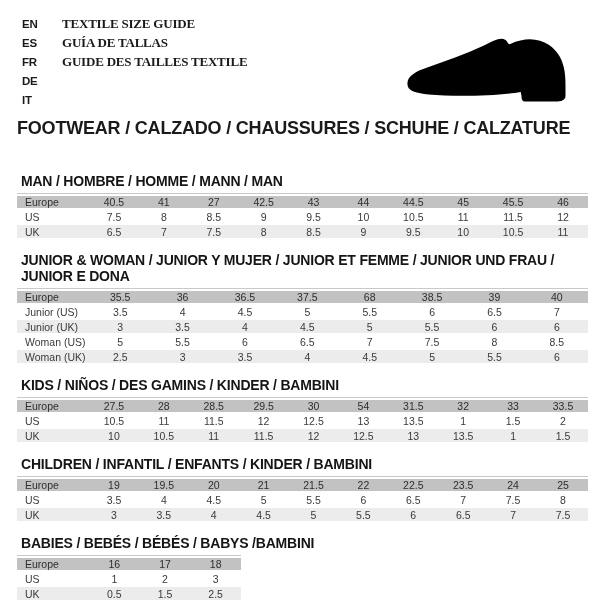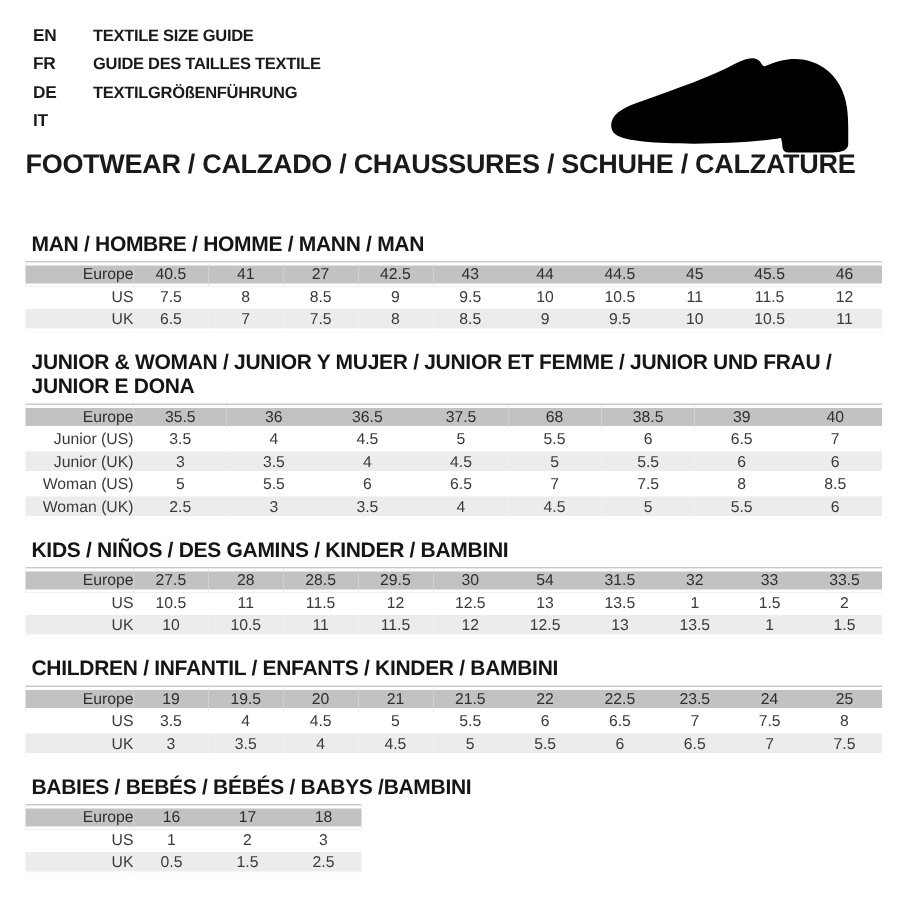--- a/index.html
+++ b/index.html
@@ -12,21 +12,21 @@
     position: relative;
   }
   .page { width: 600px; height: 436px; padding: 14px 12px 0 17px; position: relative; }
 
   
   .lang-list { margin-left: 5px; }
   .lang-row { display: flex; height: 19px; align-items: center; }
   .lang-code {
     width: 40px; font-weight: bold; font-size: 11.5px; letter-spacing: -0.2px;
   }
-  .lang-label { font-weight: bold; font-size: 11px; letter-spacing: -0.2px; }
+  .lang-label { font-weight: bold; font-size: 13px; letter-spacing: -0.2px; font-family: Liberation Serif, serif; }
 
   .category-title {
     margin-top: 9px; margin-left: 0px;
     font-weight: bold; font-size: 18px; letter-spacing: -0.2px;
   }
 
   
   .shoe-wrap { position: absolute; top: 24px; right: 18px; width: 185px; height: 88px; }
   .shoe-wrap svg { width: 100%; height: 100%; display: block; }
 
@@ -42,46 +42,49 @@
     width: 571px; border-collapse: separate; border-spacing: 0;
     table-layout: fixed; border-top: 1px solid var(--rule, #c9c9c9);
   }
   .size-table.narrow { width: 224px; }
   .size-table td {
     height: 15px; font-size: 10.5px; text-align: center; vertical-align: middle;
     color: var(--table-text, #3a3a3a); border-bottom: 2px solid #ffffff;
     overflow: hidden; white-space: nowrap;
   }
   .size-table tr td:first-child {
-    width: 72px; text-align: right; padding-left: 8px;
+    width: 72px; text-align: left; padding-left: 8px;
   }
   .size-table tr:first-child td { border-top: 2px solid #ffffff; }
   .size-table tr.hdr td { background: var(--header-row-bg, #c2c2c2); color: #2e2e2e; }
   .size-table tr.alt td { background: var(--alt-row-bg, #ececec); }
 </style>
 </head>
 <body>
 
 <div class="page">
 
   <div class="lang-list">
   <div class="lang-row">
     <span class="lang-code">EN</span>
     <span class="lang-label">TEXTILE SIZE GUIDE</span>
   </div>
 
+  <div class="lang-row">
+    <span class="lang-code">ES</span>
+    <span class="lang-label">GUÍA DE TALLAS</span>
+  </div>
 
   <div class="lang-row">
     <span class="lang-code">FR</span>
     <span class="lang-label">GUIDE DES TAILLES TEXTILE</span>
   </div>
 
   <div class="lang-row">
     <span class="lang-code">DE</span>
-    <span class="lang-label">TEXTILGRÖßENFÜHRUNG</span>
   </div>
 
   <div class="lang-row">
     <span class="lang-code">IT</span>
   </div>
 </div>
 
   <div class="shoe-wrap">
     <svg viewBox="0 0 220 110" preserveAspectRatio="xMidYMid meet" aria-hidden="true">
       <path fill="#000000" d="

